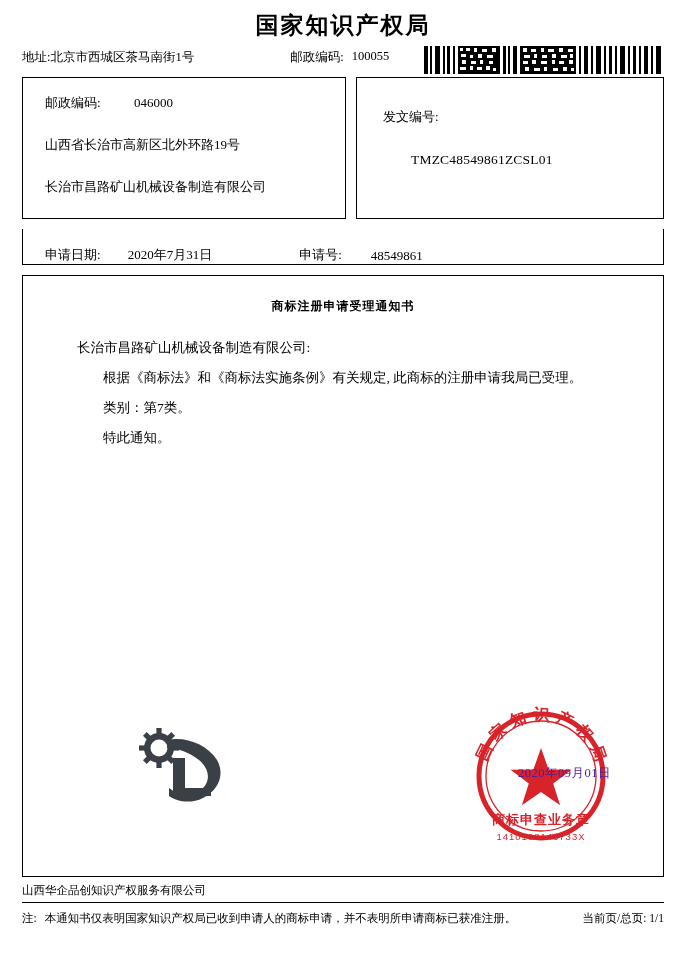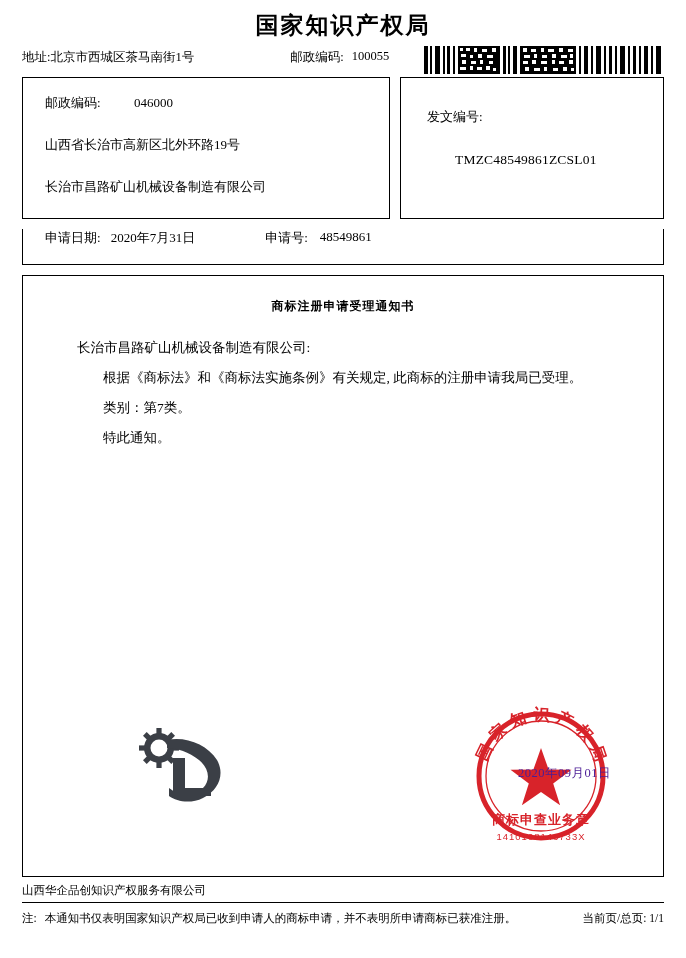--- a/index.html
+++ b/index.html
@@ -63,21 +63,21 @@
     display: flex;
     gap: 10px;
     margin-top: 2px;
   }
   .box {
     border: 1.4px solid #000;
     box-sizing: border-box;
     height: 142px;
   }
   .box-left {
-    width: 368px;
+    width: 324px;
     padding: 16px 0 0 22px;
     font-size: 13px;
   }
   .box-left .line {
     margin-bottom: 24px;
     white-space: nowrap;
   }
   .box-left .line .lbl { margin-right: 30px; }
   .box-right {
     flex: 1;
@@ -91,24 +91,25 @@
     letter-spacing: 0.2px;
   }
 
   
   .apply-box {
     border: 1.4px solid #000;
     border-top: none;
     margin-top: 10px;
     height: 36px;
     display: flex;
-    align-items: flex-start;
+    align-items: flex-end;
     font-size: 13px;
     padding-left: 22px;
     box-sizing: border-box;
+    gap: 17px;
   }
   .apply-box .ap-label { }
   .apply-box .ap-value { margin-left: 10px; }
   .apply-box .ap-label2 { margin-left: 70px; }
   .apply-box .ap-value2 { margin-left: 12px; }
 
   
   .main-box {
     border: 1.4px solid #000;
     margin-top: 10px;

